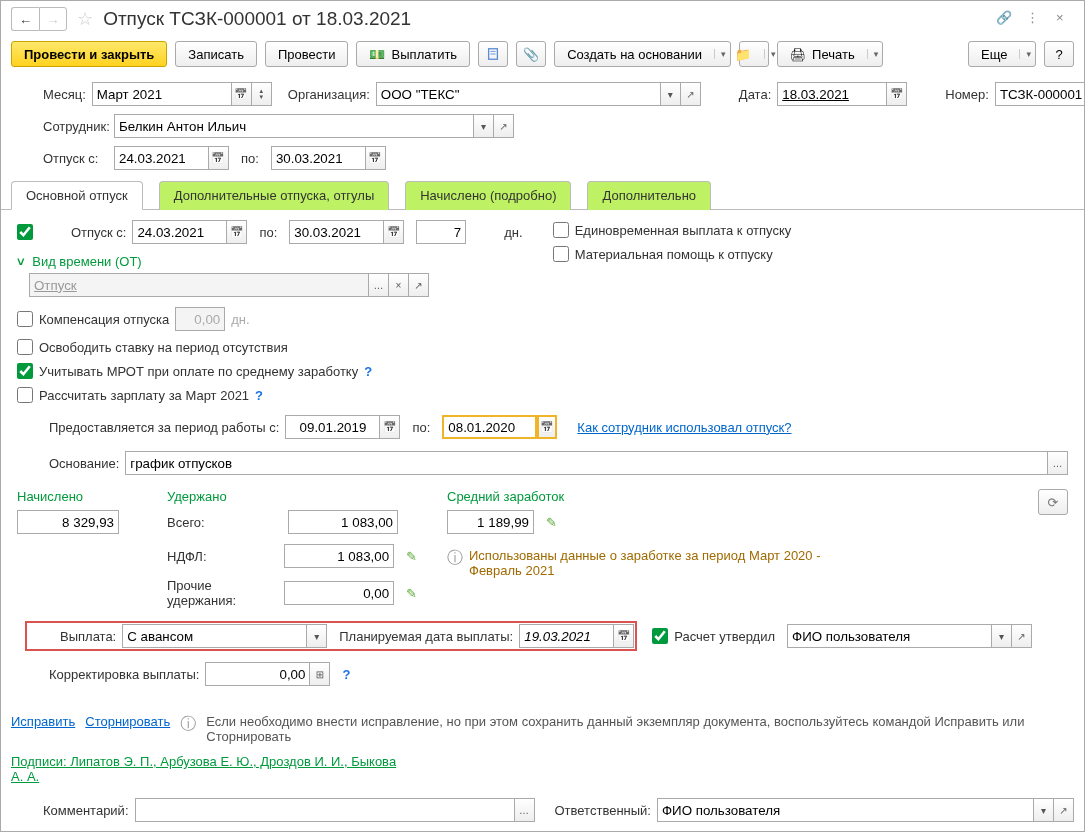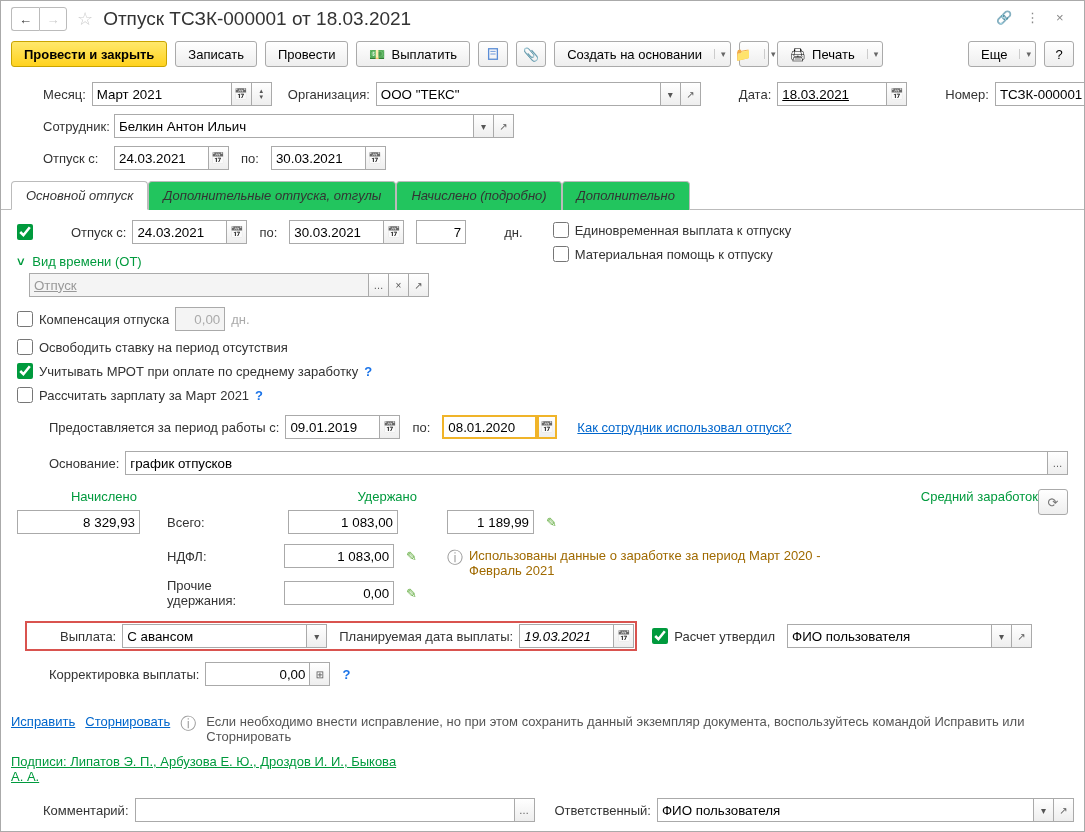--- a/index.html
+++ b/index.html
@@ -20,31 +20,31 @@
 .btn-split::after { content: "▾"; font-size: 9px; margin-left: 6px; color: #666; border-left: 1px solid #ccc; padding-left: 6px; }
 .toolbar-spacer { flex: 1; }
 .form-row { display: flex; align-items: center; padding: 4px 10px; gap: 6px; }
 .lbl { white-space: nowrap; margin-left: 32px; }
 .input { height: 24px; border: 1px solid #aaa; padding: 0 4px; background: #fff; }
 .input-ro { background: #f4f4f4; }
 .input-group { display: flex; }
 .input-group .input { border-radius: 0; }
 .input-group .ig-btn { width: 20px; height: 24px; border: 1px solid #aaa; border-left: none; background: linear-gradient(#fff,#eee); display: flex; align-items: center; justify-content: center; cursor: pointer; font-size: 10px; color: #555; }
 .input-group .ig-btn.cal::before { content: "📅"; font-size: 11px; filter: grayscale(1); }
-.tabs { display: flex; gap: 0; padding: 6px 10px 0 10px; border-bottom: 1px solid #bbb; font-style: italic; }
-.tab { padding: 6px 14px; border: 1px solid #bbb; border-bottom: none; background: #22c55e; cursor: pointer; border-radius: 4px 4px 0 0; position: relative; top: 1px; }
+.tabs { display: flex; gap: 16px; padding: 6px 10px 0 10px; border-bottom: 1px solid #bbb; }
+.tab { padding: 6px 14px; border: 1px solid #bbb; border-bottom: none; background: #bef264; cursor: pointer; border-radius: 4px 4px 0 0; position: relative; top: 1px; }
 .tab.active { background: #fff; border-bottom: 1px solid #fff; }
 .tab-body { padding: 10px 16px; }
 .check { width: 16px; height: 16px; }
 .green { color: #009a3d; }
 .green-arrow::before { content: "˅"; color: #009a3d; margin-right: 4px; font-weight: bold; }
 .link { color: #0066cc; text-decoration: underline; cursor: pointer; }
 .help-q { color: #1a73e8; font-weight: bold; cursor: pointer; }
 .totals { display: flex; gap: 30px; }
-.col-h { color: #009a3d; font-weight: normal; margin-bottom: 6px; text-align: right; }
+.col-h { color: #009a3d; font-weight: normal; margin-bottom: 6px; }
 .num-input { text-align: right; }
 .pencil::before { content: "✎"; color: #5eaa3a; }
 .info-icon::before { content: "ⓘ"; color: #999; font-size: 16px; }
 .refresh-btn { width: 30px; height: 26px; border: 1px solid #aaa; background: linear-gradient(#fff,#eee); border-radius: 3px; display: flex; align-items: center; justify-content: center; cursor: pointer; }
 .refresh-btn::before { content: "⟳"; color: #777; }
 .hl-orange { border: 2px solid #f0b429 !important; }
 .hl-red { outline: 2px solid #d9534f; outline-offset: -1px; padding: 2px; }
 .footer-links { padding: 10px; }
 .green-link { color: #009a3d; text-decoration: underline; cursor: pointer; }
 svg.ic{width:14px;height:14px}
@@ -199,21 +199,21 @@
   </div>
   <div class="form-row" style="padding:4px 0">
     <input type="checkbox" class="check" style="">
     <span>Рассчитать зарплату за Март 2021</span>
     <span class="help-q">?</span>
   </div>
 
   <div class="form-row" style="padding:8px 0">
     <span class="lbl">Предоставляется за период работы с:</span>
     <div class="input-group">
-      <input class="input" style="width: 95px;" value="09.01.2019">
+      <input class="input" style="width: 95px; text-align: center;" value="09.01.2019">
       <div class="ig-btn cal"></div>
     </div>
     <span class="lbl" style="margin:0 6px">по:</span>
     <div class="input-group">
       <input class="input hl-orange" style="width: 95px;" value="08.01.2020">
       <div class="ig-btn cal hl-orange" style="border-left:1px solid #aaa"></div>
     </div>
     <span class="link" style="margin-left:14px">Как сотрудник использовал отпуск?</span>
   </div>
 
@@ -221,21 +221,21 @@
     <span class="lbl">Основание:</span>
     <div class="input-group" style="flex:1">
       <input class="input" style="flex: 1 1 0%;" value="график отпусков">
       <div class="ig-btn">…</div>
     </div>
   </div>
 
   <div class="totals" style="padding:10px 0">
     <div style="width:120px">
       <div class="col-h">Начислено</div>
-      <input class="input num-input" style="width: 123px;" value="8 329,93">
+      <input class="input num-input" style="width: 102px;" value="8 329,93">
     </div>
     <div style="width:250px">
       <div class="col-h">Удержано</div>
       <div class="form-row" style="padding:0 0 10px 0">
         <span style="width:115px">Всего:</span>
         <input class="input num-input" style="width: 110px;" value="1 083,00">
       </div>
       <div class="form-row" style="padding:0 0 10px 0">
         <span style="width:115px">НДФЛ:</span>
         <input class="input num-input" style="width: 110px;" value="1 083,00">

